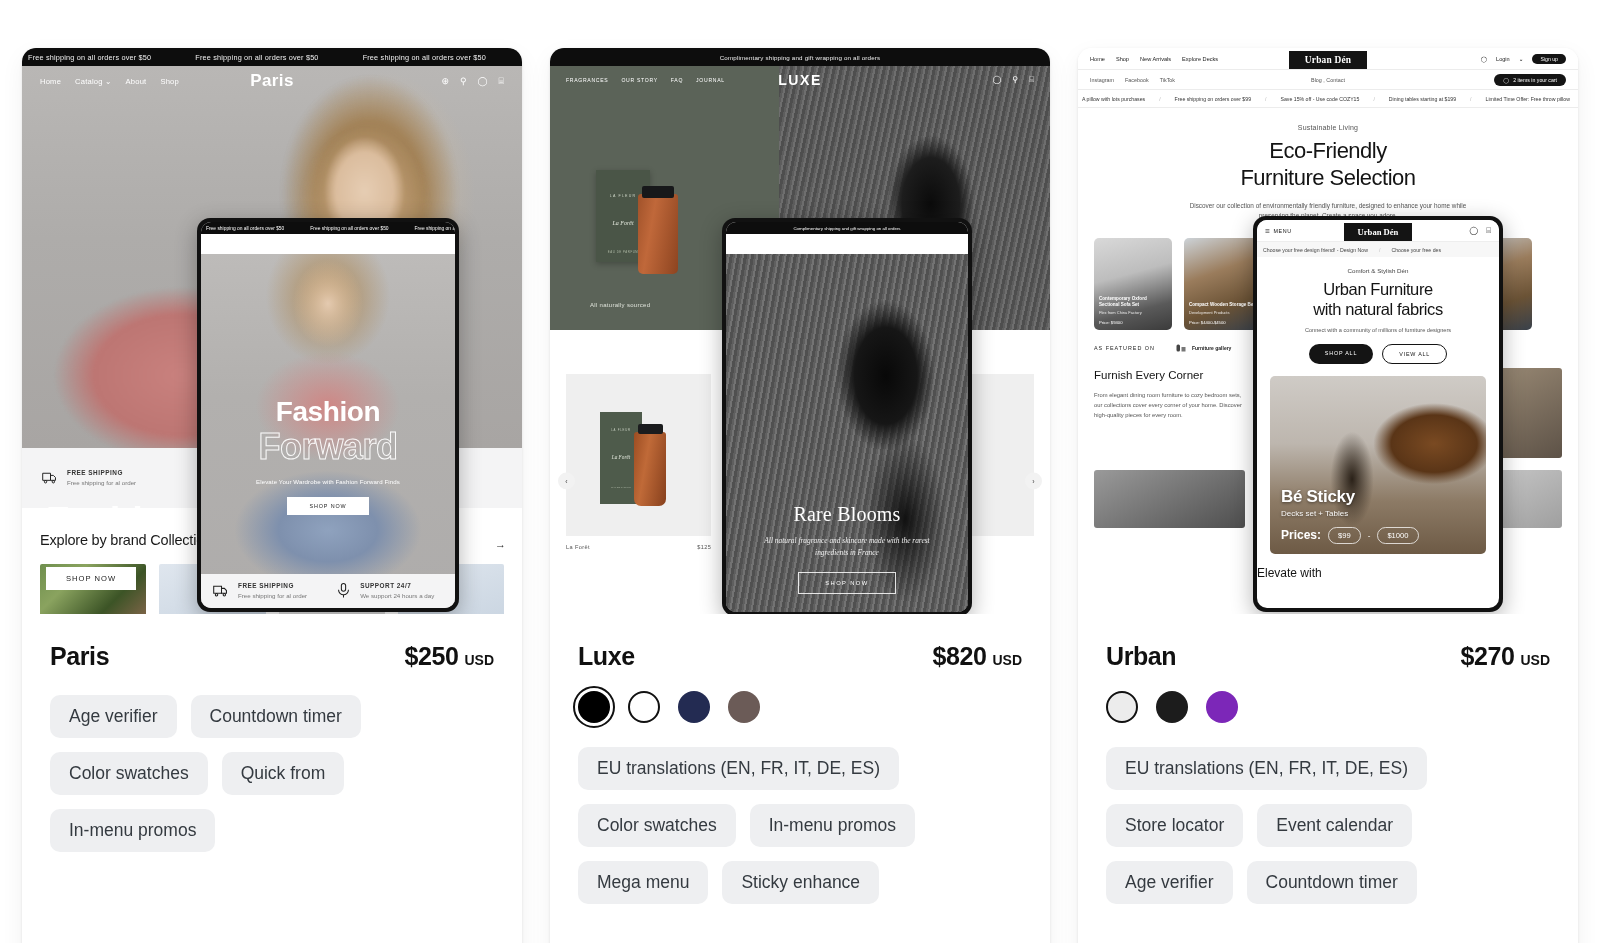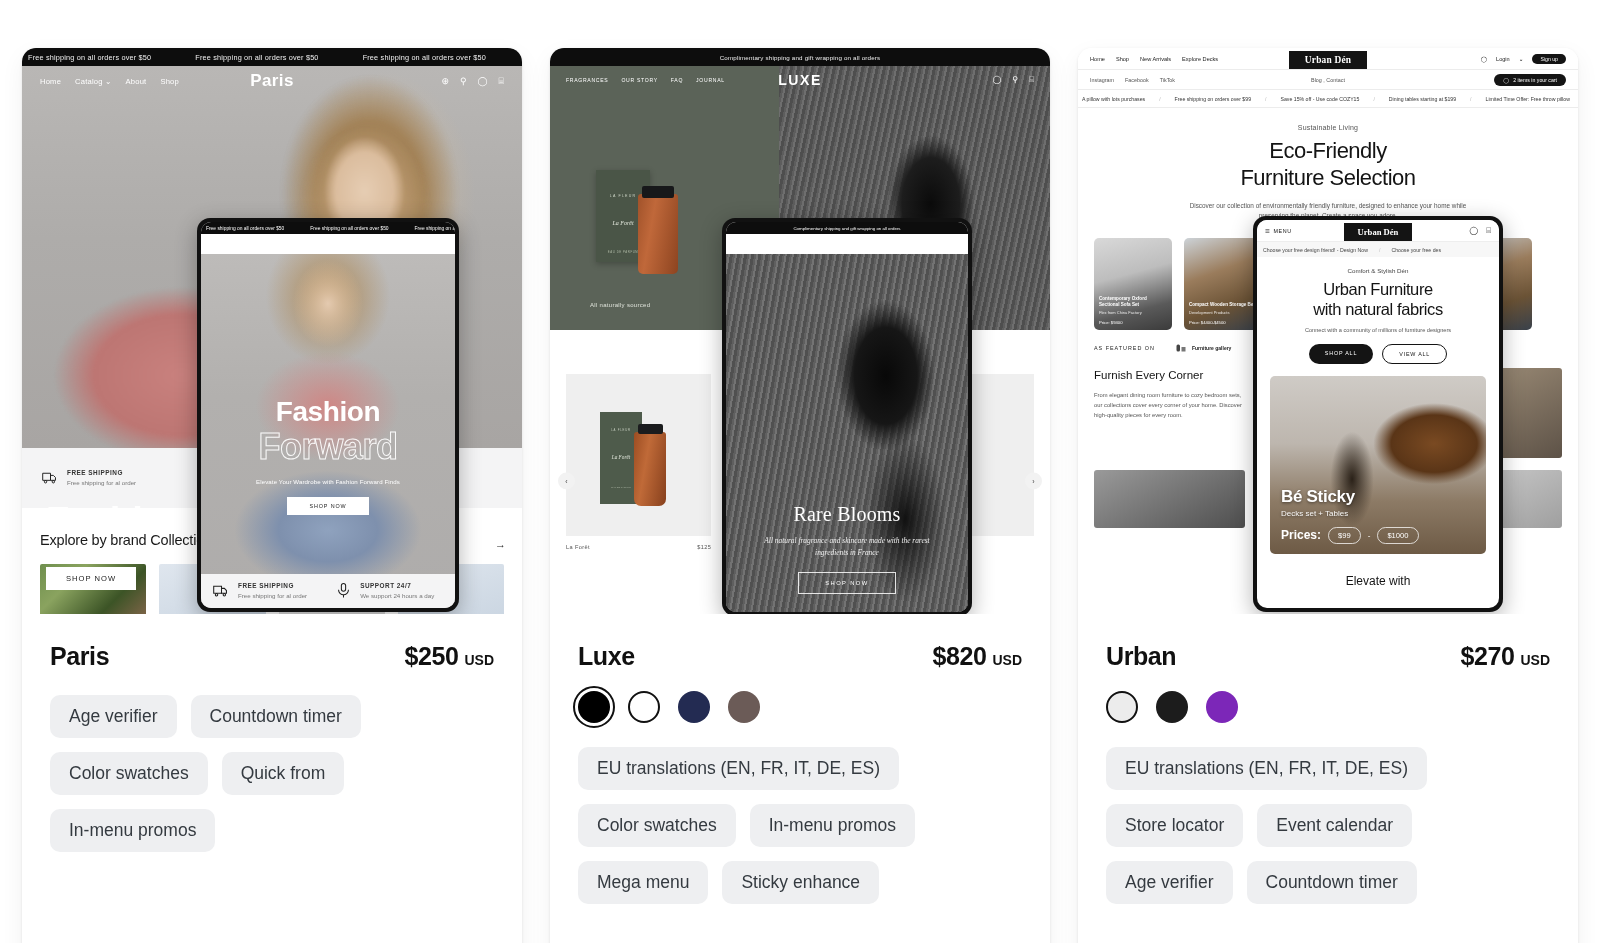--- a/index.html
+++ b/index.html
@@ -369,21 +369,21 @@
   }
   .up-sc-copy { position:absolute; left:11px; bottom: 36px; color:#fff; text-shadow: 0 1px 3px rgba(0,0,0,.5);}
   .up-sc-h { font-size: 17px; font-weight:700; letter-spacing:-.3px;}
   .up-sc-s { font-size: 8px; margin-top: 2px; opacity:.95;}
   .up-prices { position:absolute; left:11px; bottom: 10px; display:flex; align-items:center; gap:7px; color:#fff;}
   .up-prices .lbl { font-size: 12px; font-weight:700;}
   .up-pill {
     border:1px solid rgba(255,255,255,.75); border-radius: 12px;
     font-size: 7.6px; padding: 3px 9px;
   }
-  .up-below { text-align:center; font-size: 12px; color:#141414; padding-top: 20px;}
+  .up-below { text-align:left; font-size: 12px; color:#141414; padding-top: 12px;}
 
   
   .info { padding: 28px 28px 0 28px; }
   .info-head { display: flex; align-items: baseline; justify-content: space-between; }
   .theme-name { font-size: 25px; font-weight: 700; color: #111; letter-spacing: -.4px; }
   .price-wrap { display: flex; align-items: baseline; gap: 6px; text-align: center; }
   .price { font-size: 25px; font-weight: 700; color: #111; letter-spacing:-.4px;}
   .currency { font-size: 14px; font-weight: 700; color: #111; }
   .swatches { display: flex; gap: 18px; margin-top: 20px; }
   .sw { width: 32px; height: 32px; border-radius: 50%; position: relative; }

